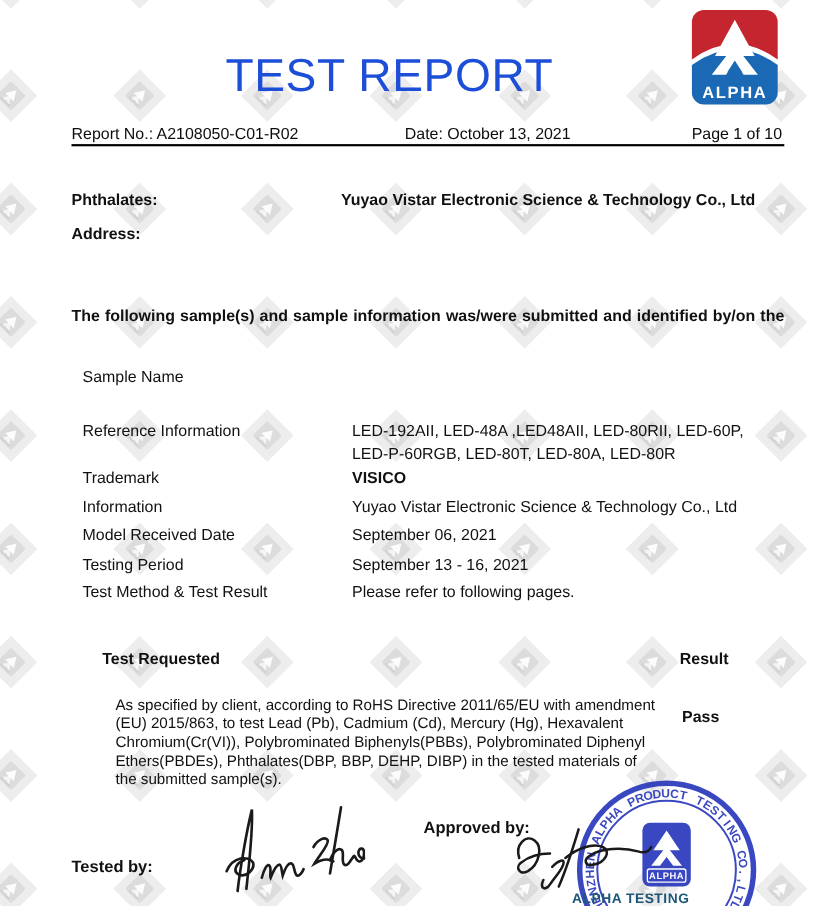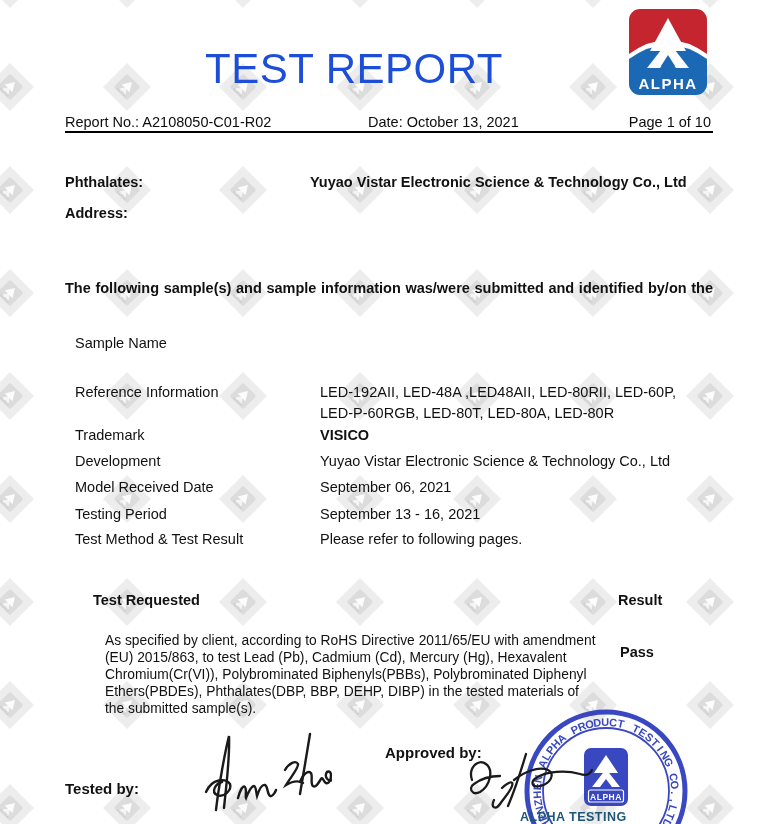--- a/index.html
+++ b/index.html
@@ -678,21 +678,21 @@
     <div class="srow" style="top:382px;">
       <div class="slabel">Reference Information</div>
       <div class="svalue">LED-192AII, LED-48A ,LED48AII, LED-80RII, LED-60P,
 LED-P-60RGB, LED-80T, LED-80A, LED-80R</div>
     </div>
     <div class="srow" style="top:425px;">
       <div class="slabel">Trademark</div>
       <div class="svalue bold">VISICO</div>
     </div>
     <div class="srow" style="top:451px;">
-      <div class="slabel">Development</div>
+      <div class="slabel">Information</div>
       <div class="svalue">Yuyao Vistar Electronic Science &amp; Technology Co., Ltd</div>
     </div>
     <div class="srow" style="top:477px;">
       <div class="slabel">Model Received Date</div>
       <div class="svalue">September 06, 2021</div>
     </div>
     <div class="srow" style="top:504px;">
       <div class="slabel">Testing Period</div>
       <div class="svalue">September 13 - 16, 2021</div>
     </div>

